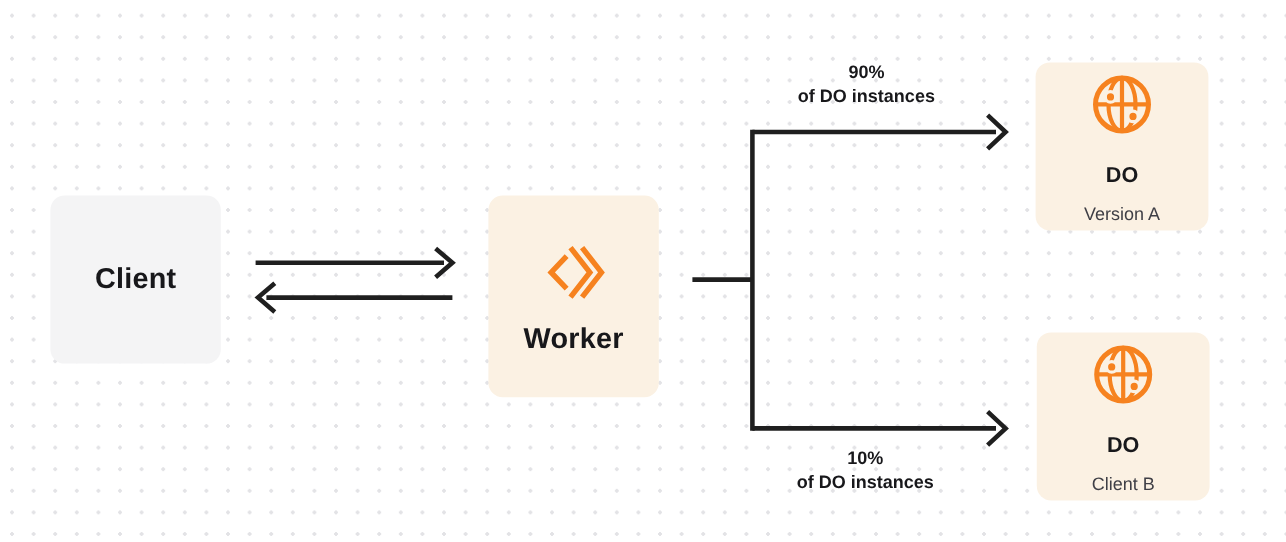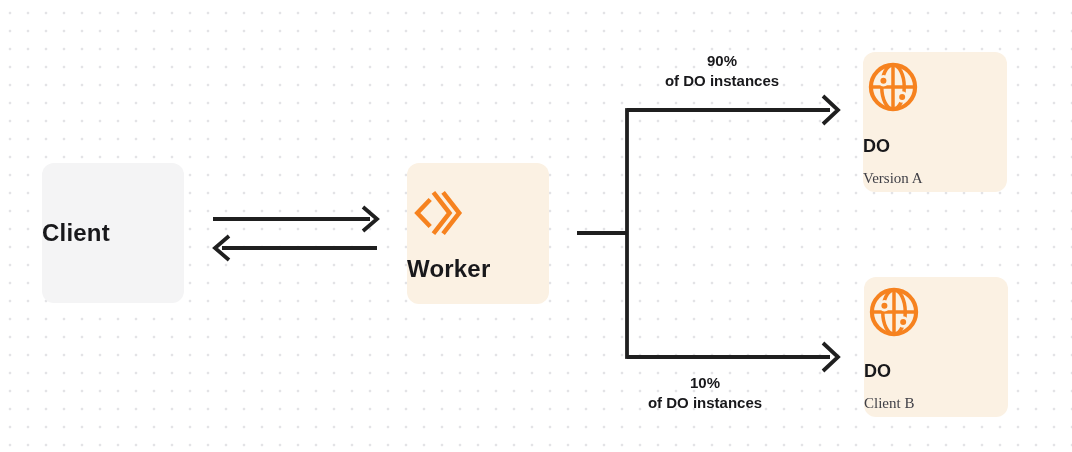--- a/index.html
+++ b/index.html
@@ -29,27 +29,28 @@
     fill: none;
     stroke-linecap: butt;
     stroke-linejoin: miter;
   }
 
   .node {
     position: absolute;
     border-radius: 12px;
     display: flex;
     flex-direction: column;
+    align-items: center;
     justify-content: center;
   }
   .node-gray  { background: var(--box-gray, #f4f4f5); }
   .node-cream { background: var(--box-cream, #fbf1e3); }
 
   .node-client { left: 42px; top: 163px; width: 142px; height: 140px; }
-  .node-worker { left: 407px; top: 163px; width: 142px; height: 141px; }
+  .node-worker { left: 407px; top: 163px; width: 142px; height: 168px; }
   .node-do-a   { left: 863px; top: 52px;  width: 144px; height: 140px; }
   .node-do-b   { left: 864px; top: 277px; width: 144px; height: 140px; }
 
   .node-label {
     font-size: 24px;
     font-weight: 700;
     color: var(--text-dark, #18181b);
     letter-spacing: 0.2px;
   }
   .node-worker .node-label { margin-top: 13px; }
@@ -58,39 +59,38 @@
     margin-top: 19px;
     font-size: 18px;
     font-weight: 700;
     color: var(--text-dark, #18181b);
   }
   .do-subtitle {
     margin-top: 13px;
     font-size: 15px;
     font-weight: 400;
     color: var(--text-secondary, #3f3f46);
-    font-family: Liberation Serif, serif;
   }
 
   .icon { display: block; color: var(--accent-orange, #f6821f); }
   .icon-stroke { stroke: currentColor; fill: none; }
   .dot-fill { fill: currentColor; stroke: var(--box-cream, #fbf1e3); stroke-width: 3.2; }
 
   .edge-label {
     position: absolute;
     width: 180px;
     text-align: center;
     font-size: 15px;
     font-weight: 700;
     line-height: 20px;
     color: var(--text-dark, #111111);
     transform: translateX(-50%);
   }
   .edge-label-top    { left: 722px; top: 51px; }
-  .edge-label-bottom { left: 705px; top: 373px; }
+  .edge-label-bottom { left: 721px; top: 373px; }
 </style>
 </head>
 <body>
 
 <div class="canvas">
 
   <svg class="edges" viewBox="0 0 1072 452" aria-hidden="true">
 
     <g>
       <path class="edge-stroke" d="M213 219 H370"></path>

